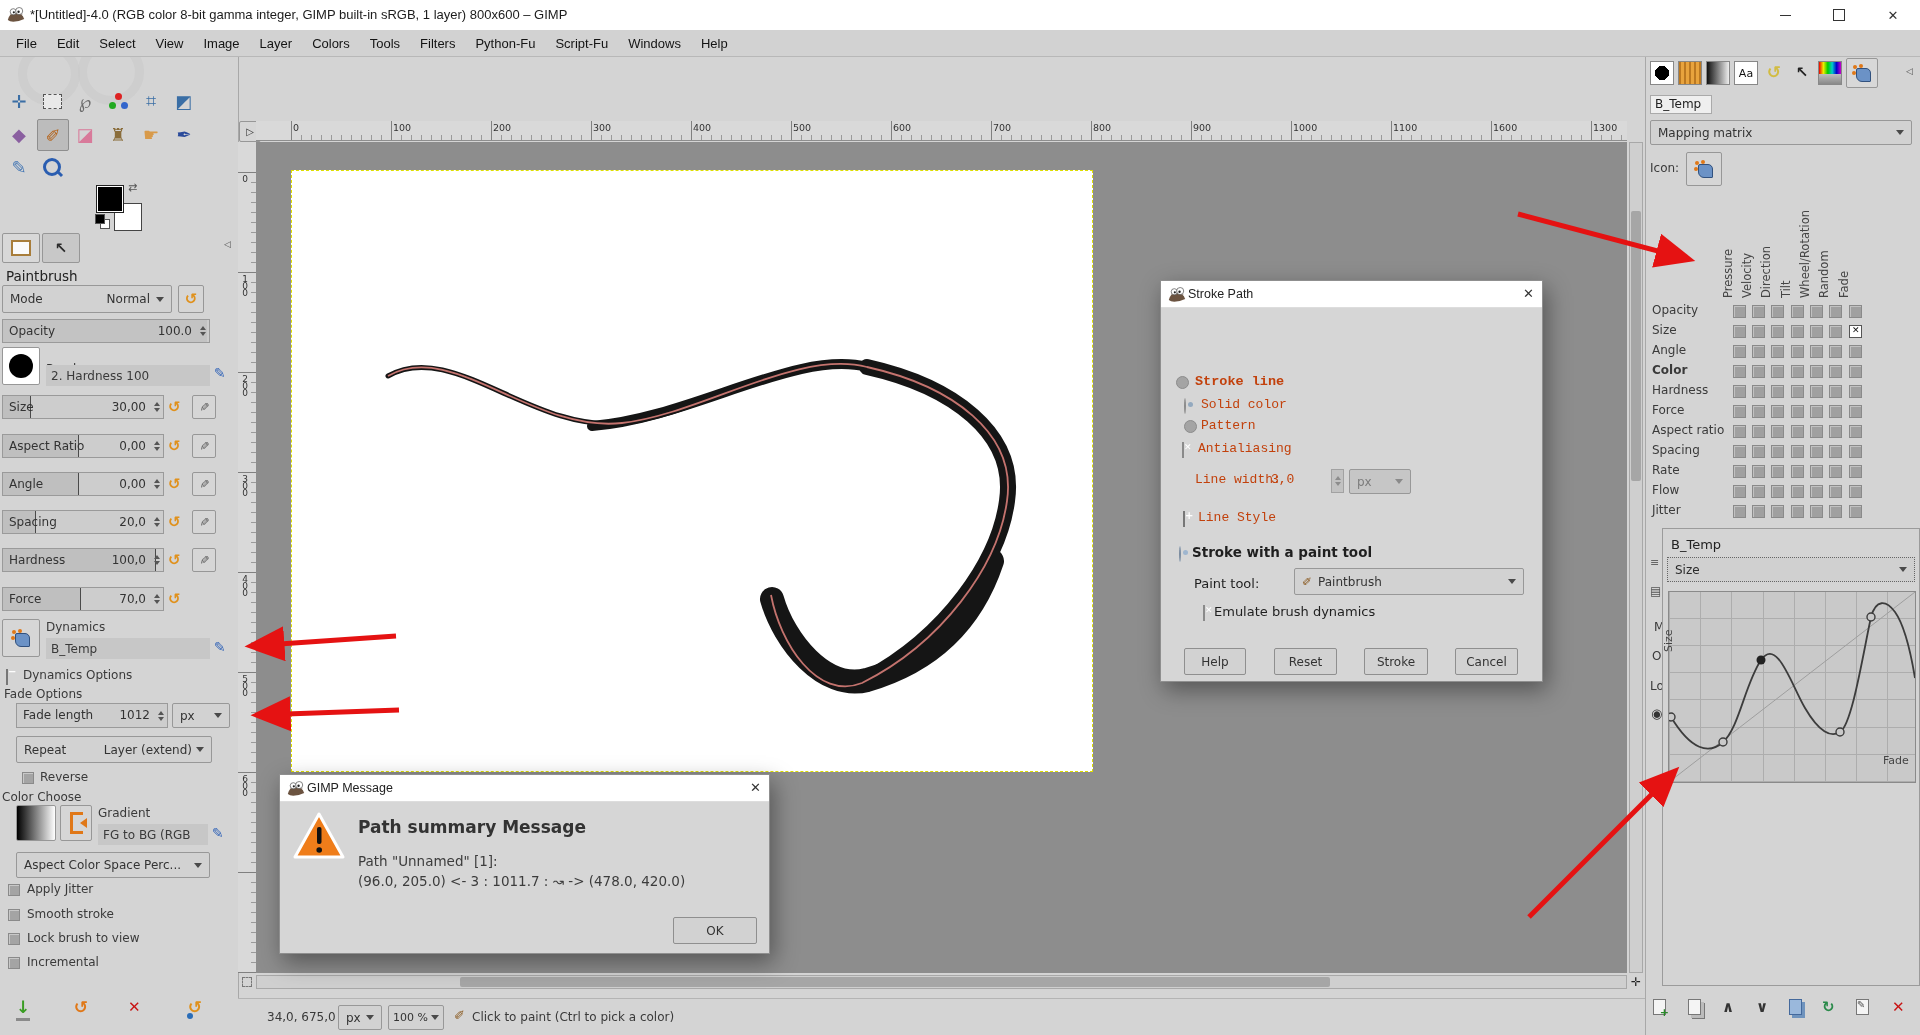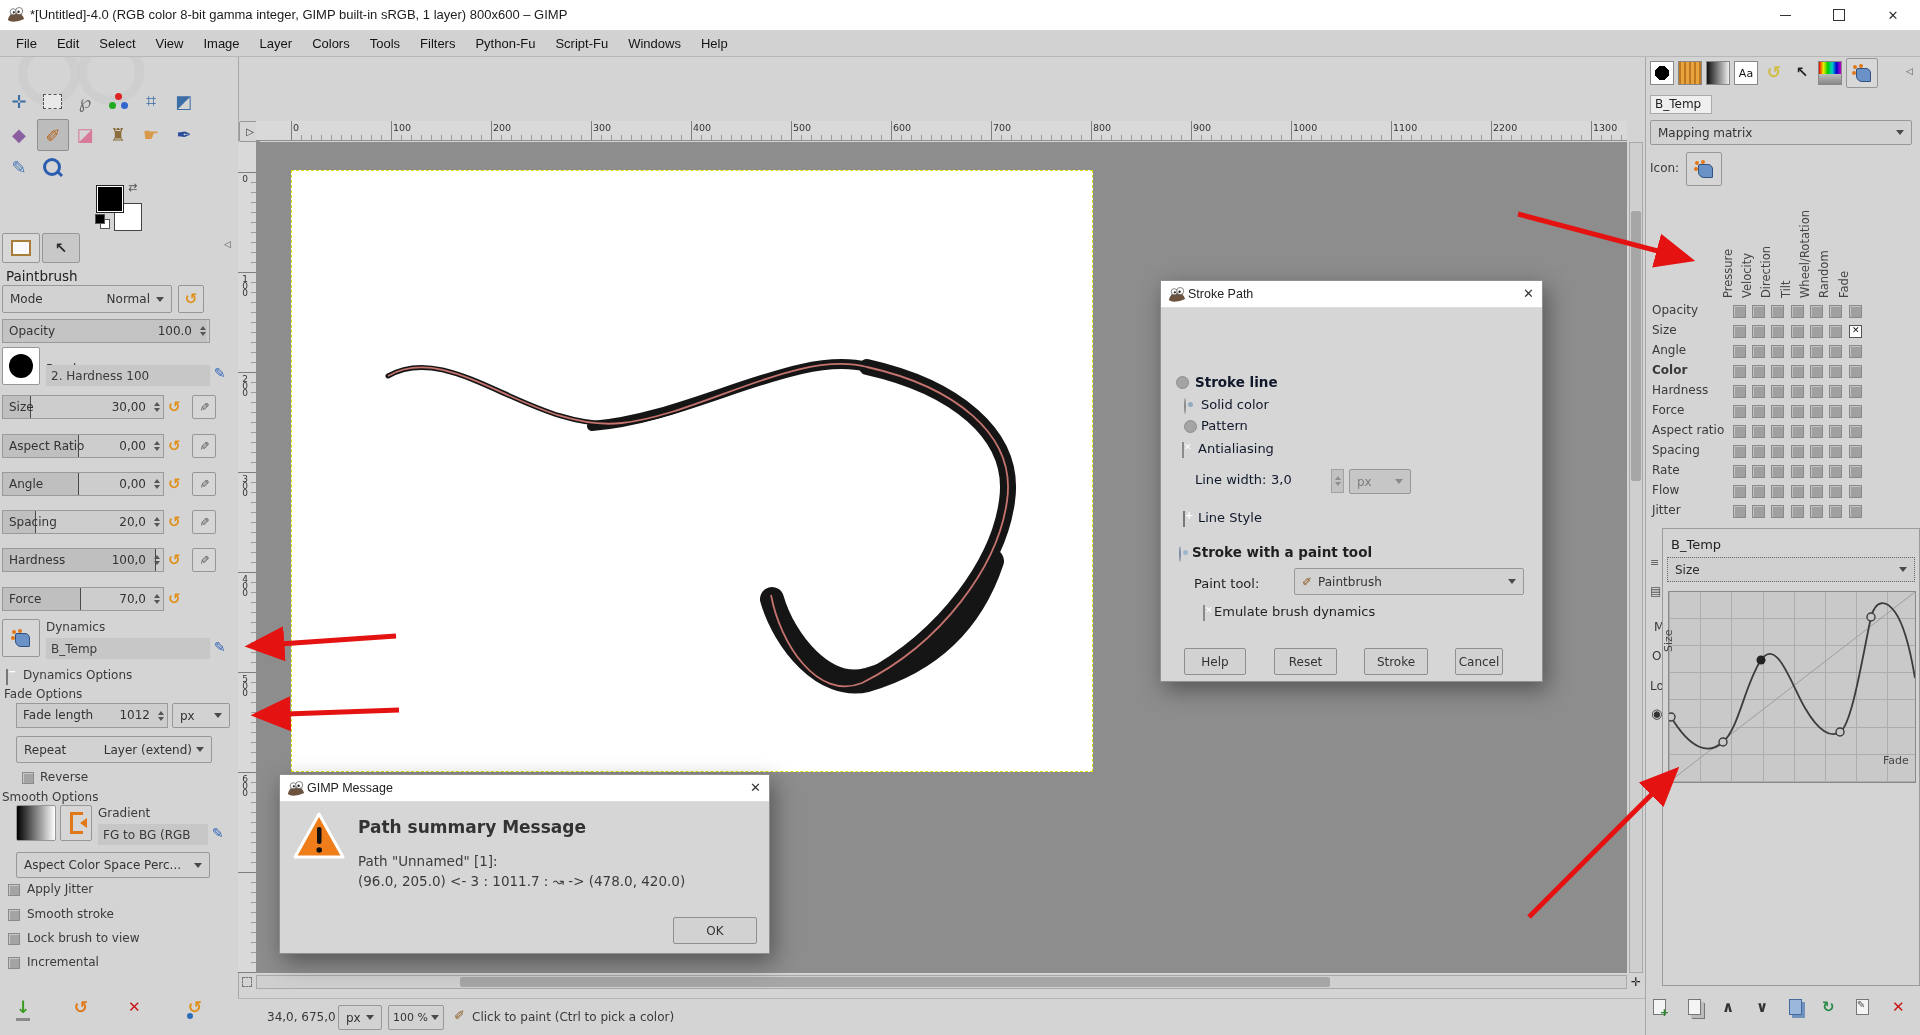--- a/index.html
+++ b/index.html
@@ -26,21 +26,21 @@
   .td{width:0;height:0;border:3px solid transparent;border-top:4px solid #555;}
   .cb{width:12px;height:12px;background:#a4a4a4;border:1px solid #8a8a8a;box-shadow:inset 1px 1px 0 rgba(255,255,255,.4);box-sizing:border-box;}
   .cb.checked{background:#8d8d8d;position:relative;}
   .cb.checked::after{content:"✕";position:absolute;left:1px;top:-1px;color:#fff;font-size:9px;font-weight:bold;}
   .radio{width:13px;height:13px;border-radius:50%;background:#a4a4a4;border:1px solid #8c8c8c;box-sizing:border-box;}
   .radio.sel-dim{background:#e6e6e6;position:relative;}
   .radio.sel-dim::after{content:"";position:absolute;left:3px;top:3px;width:5px;height:5px;border-radius:50%;background:#93a9bf;}
   .radio.sel{background:#f3f6fa;position:relative;border-color:#7d8da0;}
   .radio.sel::after{content:"";position:absolute;left:3px;top:3px;width:5px;height:5px;border-radius:50%;background:#9fb6cf;}
   .lbl{color:#3a3a3a;}
-  .dim{color:#0f172a;}
+  .dim{color:#c2410c;font-family:Liberation Mono, monospace;}
   
   .left-dock{left:0;top:57px;width:238px;height:978px;background:#d4d4d4;border-right:1px solid #a8a8a8;overflow:hidden;}
   .wm{border:9px solid #c9c9c9;border-radius:50%;opacity:.55;}
   .tool-cell{width:30px;height:30px;display:flex;align-items:center;justify-content:center;font-size:18px;}
   .tool-cell.selected{background:#bcbcbc;border:1px solid #8e8e8e;border-radius:2px;}
   .dashbox{width:17px;height:13px;border:1px dashed #555;background:#e9e9e9;}
   .dots{width:7px;height:7px;border-radius:50%;background:#d22;box-shadow:-6px 9px 0 #2a2,6px 9px 0 #36c;margin-bottom:9px;}
   .zoomglass{width:12px;height:12px;border:3px solid #2a5db0;border-radius:50%;position:relative;}
   .zoomglass::after{content:"";position:absolute;left:10px;top:11px;width:7px;height:3px;background:#2a5db0;transform:rotate(45deg);}
   .spinscale{background:#cdcdcd;border:1px solid #9a9a9a;box-sizing:border-box;overflow:hidden;}
@@ -346,21 +346,21 @@
 
     <div class="a combo" style="left:16px;top:679px;width:196px;height:27px">
       <span>Repeat</span>
       <span class="grow"></span>
       <span>Layer (extend)</span>
       <span class="chev" style="margin-left:4px"></span>
     </div>
 
     <span class="a cb" style="left:22px;top:715px"></span>
     <span class="a lbl" style="left:40px;top:713px">Reverse</span>
-    <span class="a lbl" style="left:2px;top:733px">Smooth Options</span>
+    <span class="a lbl" style="left:2px;top:733px">Color Choose</span>
 
     <div class="a bevel" style="left:16px;top:748px;width:40px;height:36px;background:linear-gradient(90deg,#000,#fff)"></div>
     <div class="a bevel" style="left:60px;top:748px;width:32px;height:36px;display:flex;align-items:center;justify-content:center">
       <span style="width:10px;height:16px;border:3px solid #e07818;border-right:none;position:relative">
           <span style="position:absolute;right:-4px;top:3px;width:0;height:0;border:5px solid transparent;border-right:7px solid #e07818"></span>
         </span>
     </div>
     <span class="a lbl" style="left:98px;top:749px">Gradient</span>
     <div class="a entry" style="left:98px;top:767px;width:110px;height:21px">
       <span>FG to BG (RGB</span>
@@ -397,21 +397,21 @@
       <span class="hlab" style="left: 237px;">200</span>
       <span class="hlab" style="left: 337px;">300</span>
       <span class="hlab" style="left: 437px;">400</span>
       <span class="hlab" style="left: 537px;">500</span>
       <span class="hlab" style="left: 637px;">600</span>
       <span class="hlab" style="left: 737px;">700</span>
       <span class="hlab" style="left: 837px;">800</span>
       <span class="hlab" style="left: 937px;">900</span>
       <span class="hlab" style="left: 1037px;">1000</span>
       <span class="hlab" style="left: 1137px;">1100</span>
-      <span class="hlab" style="left: 1237px;">2200</span>
+      <span class="hlab" style="left: 1237px;">1600</span>
       <span class="hlab" style="left: 1337px;">1300</span>
     </div>
   <div class="a vruler" id="vruler">
       <span class="vlab" style="top: 32px;">0</span>
       <span class="vlab" style="top: 132px;">100</span>
       <span class="vlab" style="top: 232px;">200</span>
       <span class="vlab" style="top: 332px;">300</span>
       <span class="vlab" style="top: 432px;">400</span>
       <span class="vlab" style="top: 532px;">500</span>
       <span class="vlab" style="top: 632px;">600</span>
@@ -683,21 +683,21 @@
 
     <div class="a btn" style="left:23px;top:367px;width:62px;height:27px">
         <span>Help</span>
       </div>
     <div class="a btn" style="left:113px;top:367px;width:63px;height:27px">
         <span>Reset</span>
       </div>
     <div class="a btn" style="left:203px;top:367px;width:64px;height:27px">
         <span>Stroke</span>
       </div>
-    <div class="a btn" style="left:294px;top:367px;width:48px;height:27px">
+    <div class="a btn" style="left:294px;top:367px;width:63px;height:27px">
         <span>Cancel</span>
       </div>
   </div>
 
   <div class="a dialog" style="left:279px;top:774px;width:489px;height:178px">
     <div class="dlg-title">
       <svg class="a wilber" style="left:6px;top:6px">
           <use href="#wilber"></use>
         </svg>
       <span class="t">GIMP Message</span>

